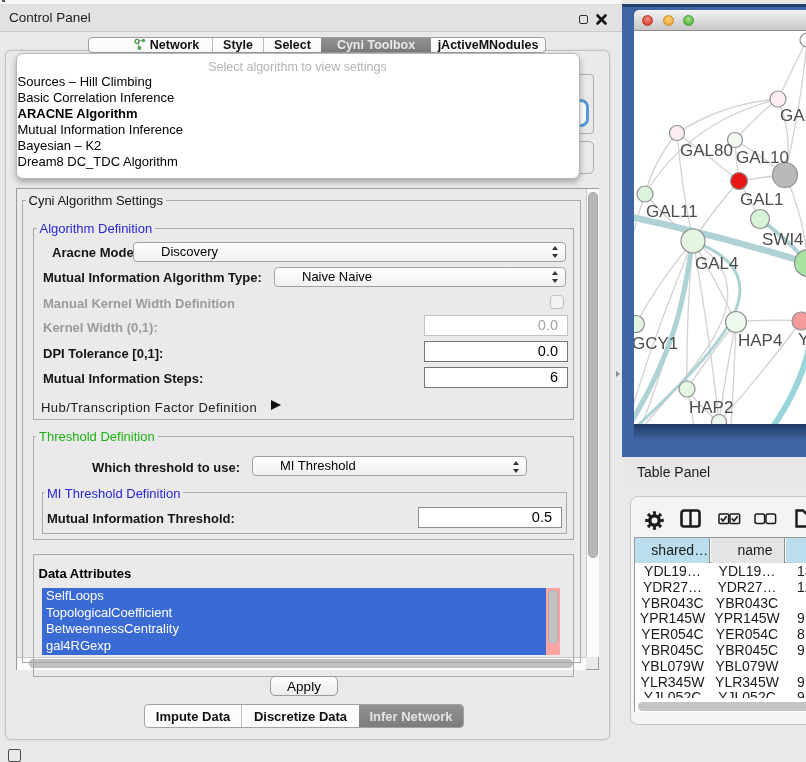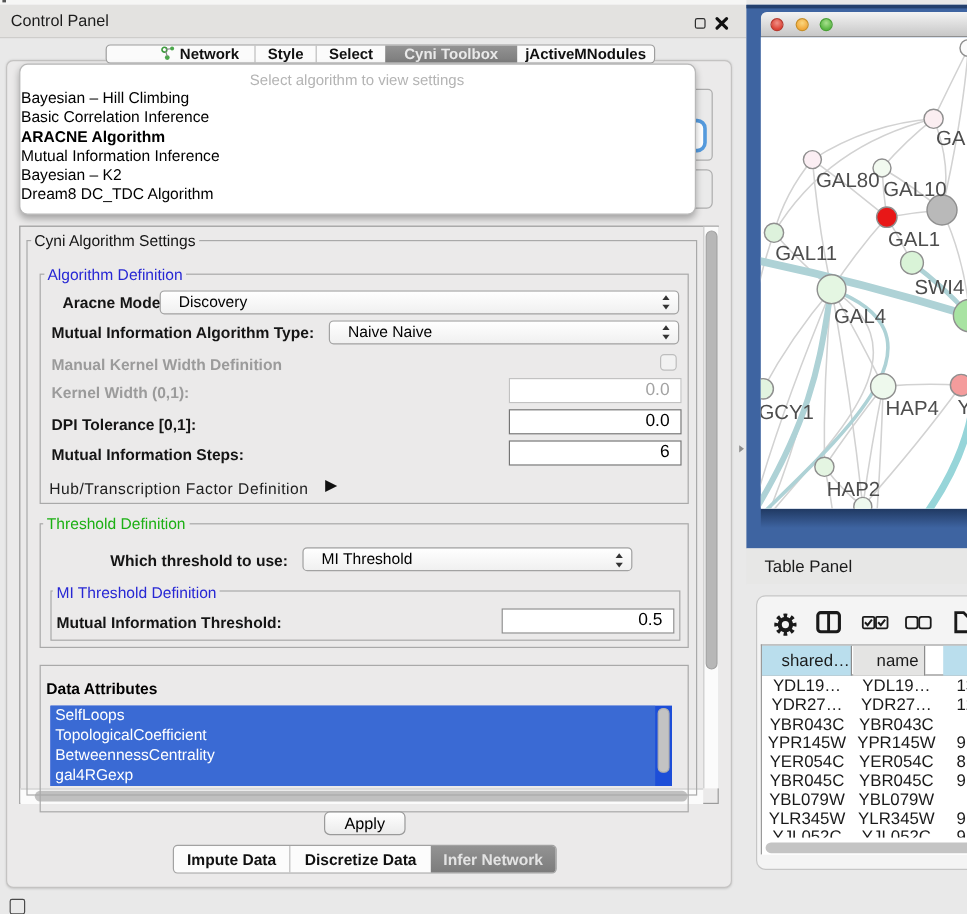--- a/index.html
+++ b/index.html
@@ -1,20 +1,20 @@
 <!DOCTYPE html>
 <html><head><meta charset="utf-8"><style>
 *{margin:0;padding:0;box-sizing:border-box;}
 html,body{width:806px;height:762px;overflow:hidden;}
 body{font-family:"Liberation Sans",sans-serif;background:#e9e9e9;position:relative;}
 .abs{position:absolute;}
 .blab{font-size:13px;font-weight:bold;color:#151515;}
 .gray{color:#9b9b9b;}
 .inp{width:144px;height:21px;background:#fff;border:1px solid #757575;font-size:14.5px;color:#000;text-align:right;padding-right:9px;line-height:19px;}
-.combo{height:20px;background:linear-gradient(#ffffff,#f0f0f0);border:1px solid #a2a2a2;border-radius:4px;font-size:13px;color:#000;line-height:18px;}
+.combo{height:20px;background:linear-gradient(#ffffff,#f0f0f0);border:1px solid #a2a2a2;border-radius:4px;font-size:13px;color:#000;line-height:18px;padding-left:12px;}
 .combo span{padding-left:15px;}
 .combo i{position:absolute;right:6px;top:3.5px;width:7px;height:12px;}
 .combo i::before{content:"";position:absolute;left:0;top:0;border-left:3.5px solid transparent;border-right:3.5px solid transparent;border-bottom:4.5px solid #333;}
 .combo i::after{content:"";position:absolute;left:0;bottom:0;border-left:3.5px solid transparent;border-right:3.5px solid transparent;border-top:4.5px solid #333;}
 .c1{display:inline-block;width:75px;text-align:center;}
 .c2{display:inline-block;width:74px;text-align:center;}
 .c3{display:inline-block;padding-left:13px;}
 </style></head>
 <body>
 
@@ -87,30 +87,30 @@
  <div class="abs blab" style="left:80px;top:460px;width:160px;text-align:right;">Which threshold to use:</div>
  <div class="abs combo" style="left:252px;top:456px;width:275px;"><span>MI Threshold</span><i></i></div>
  <div class="abs" style="left:42px;top:492px;width:525px;height:42px;border:1px solid #a9a9a9;"></div>
  <div class="abs" style="left:44px;top:486px;background:#ebeaea;padding:0 3px;font-size:13px;color:#2727d4;">MI Threshold Definition</div>
  <div class="abs blab" style="left:47px;top:511px;">Mutual Information Threshold:</div>
  <div class="abs inp" style="left:418px;top:507px;border-color:#8e8e8e;">0.5</div>
 
  <div class="abs" style="left:33px;top:553.5px;width:541px;height:123px;border:1px solid #a9a9a9;"></div>
  <div class="abs" style="left:38.5px;top:566px;font-size:13px;font-weight:bold;color:#000;">Data Attributes</div>
 
- <div class="abs" style="left:42px;top:588px;width:518px;height:67px;background:#1d4ed8;overflow:hidden;">
+ <div class="abs" style="left:42px;top:588px;width:518px;height:67px;background:#fca5a5;overflow:hidden;">
   <div style="background:#3a6ad4;color:#fff;font-size:13px;line-height:16.6px;padding-left:4px;width:504px;height:80px;">SelfLoops<br>TopologicalCoefficient<br>BetweennessCentrality<br>gal4RGexp</div>
   <div style="position:absolute;right:2.5px;top:1.5px;width:9.5px;height:54px;background:#c3c3c3;border:1px solid #b0b0b0;border-radius:4.5px;"></div>
  </div>
 </div>
 
 <div class="abs" style="left:15.5px;top:52.5px;width:564px;height:126px;background:#fff;border:1px solid #b8b8b8;border-radius:7px;box-shadow:0 3px 6px rgba(0,0,0,0.3);">
  <div style="text-align:center;font-size:12.5px;color:#b4b4b4;height:20px;line-height:26px;">Select algorithm to view settings</div>
  <div style="font-size:13px;color:#000;line-height:16px;padding-left:1px;">
-  <div>Bayesian – Hill Climbing</div>
+  <div>Sources – Hill Climbing</div>
   <div>Basic Correlation Inference</div>
   <div style="font-weight:bold;">ARACNE Algorithm</div>
   <div>Mutual Information Inference</div>
   <div>Bayesian – K2</div>
   <div>Dream8 DC_TDC Algorithm</div>
  </div>
 </div>
 
 <div class="abs" style="left:270px;top:675.5px;width:68px;height:20px;border:1px solid #9a9a9a;border-radius:5px;background:linear-gradient(#ffffff,#ebebeb);text-align:center;line-height:19px;font-size:13.5px;color:#000;">Apply</div>
 
@@ -227,21 +227,21 @@
  <g fill="none" stroke="#1a1a1a" stroke-width="1.7">
   <path d="M76.8 9.5 l2.2 2.4 3.6-4.6"></path>
   <path d="M87.8 9.5 l2.2 2.4 3.6-4.6"></path>
  </g>
  <path d="M152.5 1.5 h6.5 l4.5 4.5 v11.5 h-11 z" fill="none" stroke="#1a1a1a" stroke-width="2.4"></path>
 </svg>
 
 <div class="abs" style="left:634px;top:537px;width:172px;height:175px;background:#fff;border-left:1px solid #9a9a9a;border-top:1px solid #9a9a9a;overflow:hidden;font-size:14px;color:#1a1a1a;">
  <div style="position:absolute;left:0;top:0;height:25px;width:100%;border-bottom:1px solid #8c8c8c;">
   <div style="position:absolute;left:0;top:0;width:74.5px;height:25px;background:#badeed;border-right:1px solid #8c8c8c;text-align:center;line-height:25px;padding-left:16px;">shared…</div>
-  <div style="position:absolute;left:75.5px;top:0;width:60px;height:25px;background:#e4e4e3;border-right:1px solid #8c8c8c;text-align:center;line-height:25px;padding-left:16px;">name</div>
+  <div style="position:absolute;left:75.5px;top:0;width:74px;height:25px;background:#e4e4e3;border-right:1px solid #8c8c8c;text-align:center;line-height:25px;padding-left:16px;">name</div>
   <div style="position:absolute;left:150.5px;top:0;width:22px;height:25px;background:#badeed;"></div>
  </div>
  <div style="position:absolute;left:0;top:26px;line-height:15.8px;width:100%;white-space:nowrap;">
   <div><span class="c1">YDL19…</span><span class="c2">YDL19…</span><span class="c3">13</span></div>
   <div><span class="c1">YDR27…</span><span class="c2">YDR27…</span><span class="c3">12</span></div>
   <div><span class="c1">YBR043C</span><span class="c2">YBR043C</span><span class="c3"></span></div>
   <div><span class="c1">YPR145W</span><span class="c2">YPR145W</span><span class="c3">9.</span></div>
   <div><span class="c1">YER054C</span><span class="c2">YER054C</span><span class="c3">8.</span></div>
   <div><span class="c1">YBR045C</span><span class="c2">YBR045C</span><span class="c3">9.</span></div>
   <div><span class="c1">YBL079W</span><span class="c2">YBL079W</span><span class="c3"></span></div>

